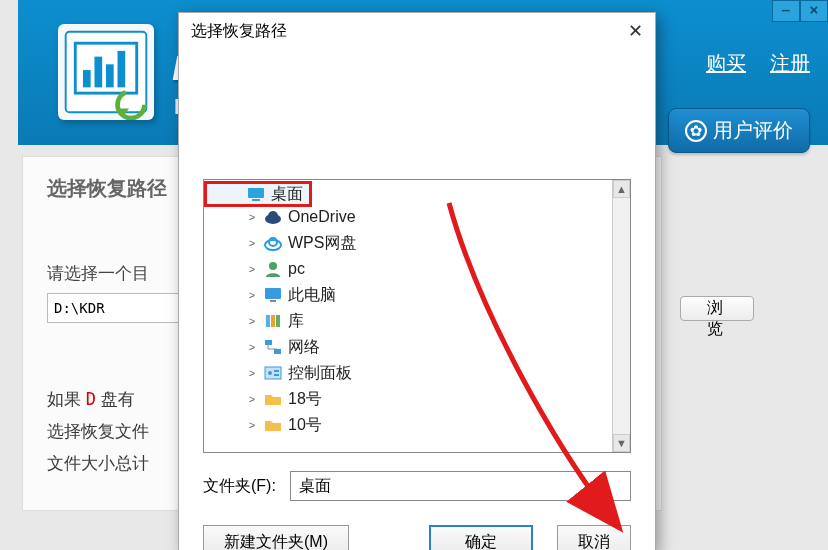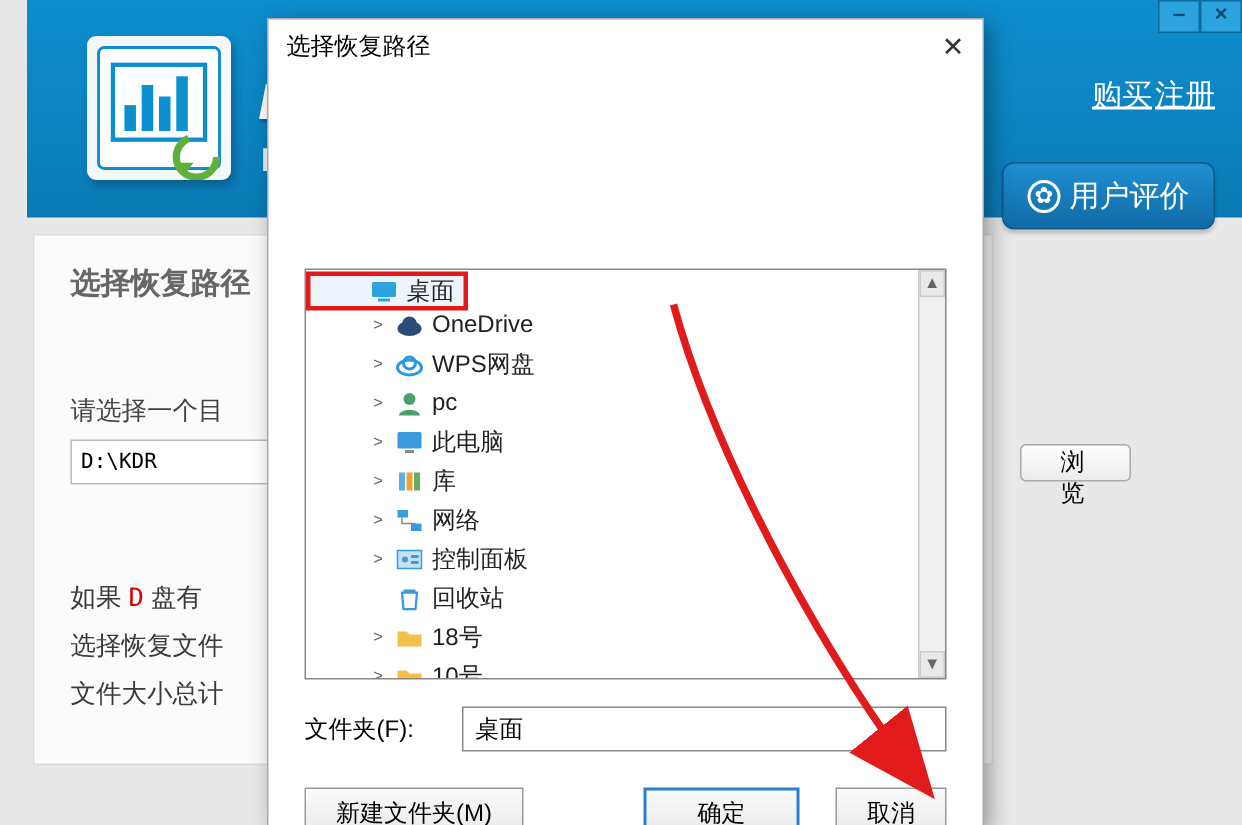--- a/index.html
+++ b/index.html
@@ -57,21 +57,21 @@
     position: absolute;
     top: 94px; left: 156px;
     color: #e8f4fb;
     font-size: 22px;
     font-weight: bold;
   }
   .header-links {
     position: absolute;
     top: 50px; right: 18px;
     display: flex;
-    gap: 2px;
+    gap: 24px;
     color: #fff;
     font-size: 20px;
   }
   .header-links span { text-decoration: underline; cursor: pointer; }
   .btn-feedback {
     position: absolute;
     top: 108px; right: 18px;
     background: linear-gradient(#1f8fd3, #106ba6);
     color: #fff;
     border: 1px solid #0a5a8a;
@@ -194,21 +194,21 @@
     width: 12px; color: #666; font-size: 11px;
     display: inline-block; text-align: center;
   }
   .tree-item .ico { width: 18px; height: 18px; display:inline-flex; align-items:center; justify-content:center; font-size:15px; }
   .tree-item.selected { background: #eef4fb; border: 3px solid #e11b1b; margin: -3px 0; position: relative; z-index: 2; width: 108px; }
 
   .dlg-row {
     display: flex;
     align-items: center;
     margin: 18px 24px 0 24px;
-    gap: 32px;
+    gap: 14px;
   }
   .dlg-row label { font-size: 16px; }
   .dlg-row input {
     flex: 1;
     height: 30px;
     border: 1px solid #888;
     padding: 4px 8px;
     font-size: 16px;
   }
   .dlg-buttons {
@@ -374,30 +374,20 @@
             <svg width="18" height="18">
               <rect x="1" y="3" width="16" height="12" fill="#c8e0f4" stroke="#3a9ade"></rect>
               <circle cx="6" cy="9" r="2" fill="#3a9ade"></circle>
               <rect x="10" y="6" width="5" height="2" fill="#3a9ade"></rect>
               <rect x="10" y="10" width="5" height="2" fill="#3a9ade"></rect>
             </svg>
           </span>
           <span>控制面板</span>
         </div>
         <div class="tree-item level2">
-          <span class="expander"></span>
-          <span class="ico">
-            <svg width="18" height="18">
-              <path d="M4 5h10l-1 11H5z" fill="#fff" stroke="#3a9ade" stroke-width="1.5"></path>
-              <rect x="5" y="3" width="8" height="2" fill="#3a9ade"></rect>
-            </svg>
-          </span>
-          <span>回收站</span>
-        </div>
-        <div class="tree-item level2">
           <span class="expander">&gt;</span>
           <span class="ico">
             <svg width="18" height="18">
               <path d="M1 5h6l2 2h8v8H1z" fill="#f4c04a"></path>
             </svg>
           </span>
           <span>18号</span>
         </div>
         <div class="tree-item level2">
           <span class="expander">&gt;</span>

